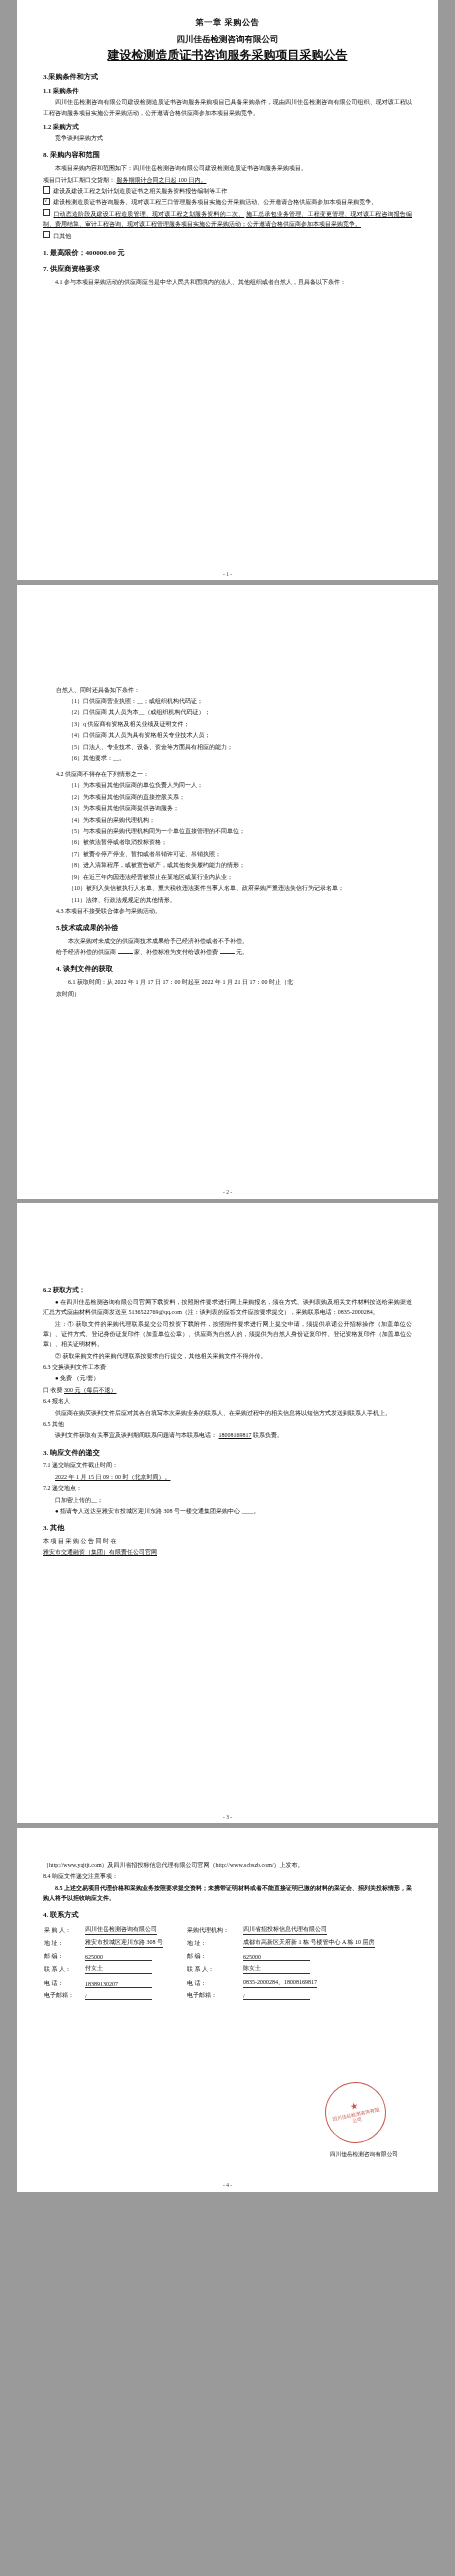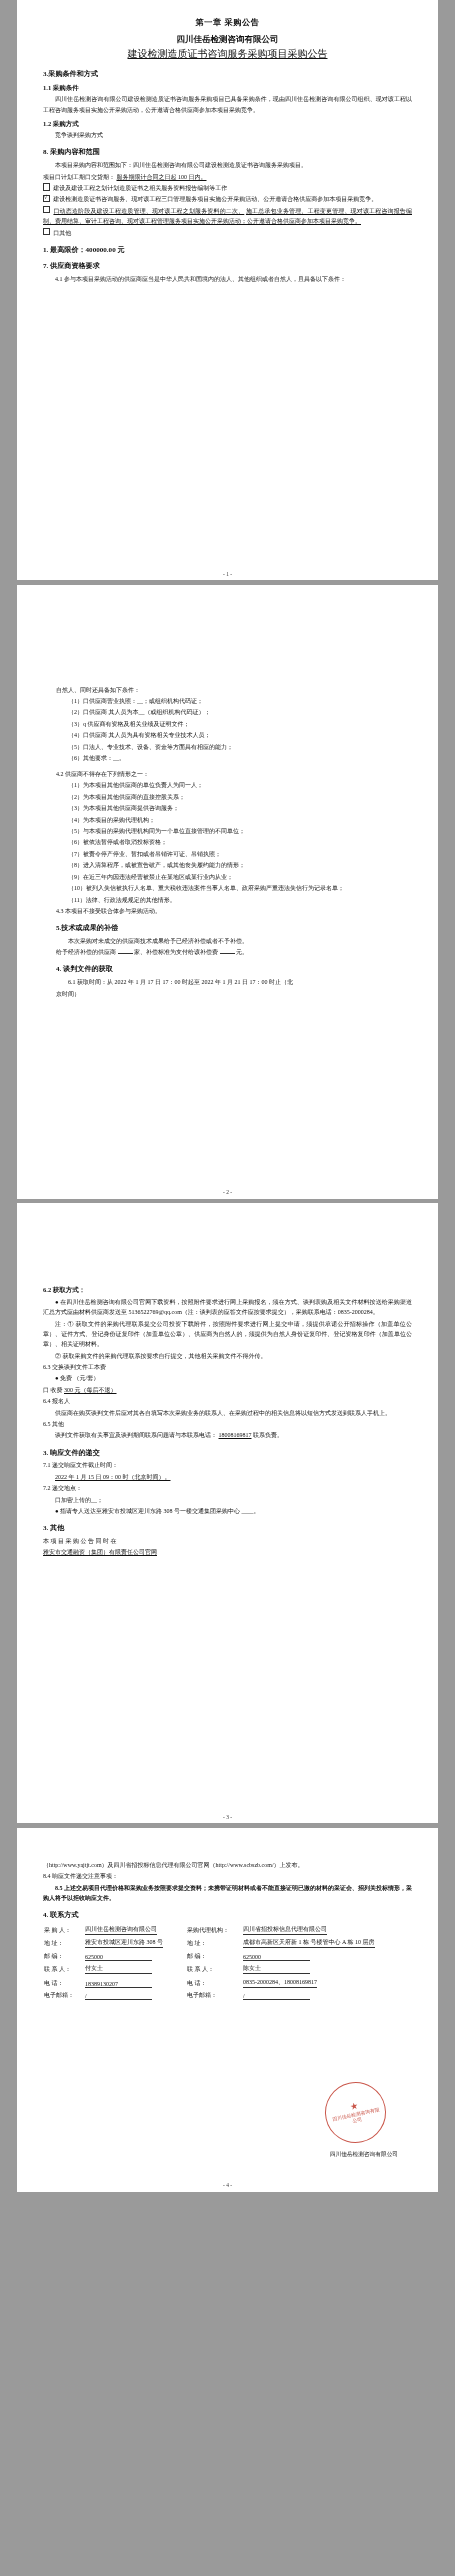--- a/index.html
+++ b/index.html
@@ -15,21 +15,21 @@
     color:#111;
   }
   .p1 { min-height:580px; }
   .p2 { min-height:614px;padding-left:39px; }
   .p3 { min-height:620px; }
   .p4 { min-height:364px; }
 
   .ctr { text-align:center; }
   .t-chapter { font-size:8.2px; font-weight:bold; letter-spacing:0.6px; margin:2.3px 0 5.7px 0; }
   .t-company { font-size:8.5px; font-weight:bold; margin:1.1px 0 1.1px 0; }
-  .t-title { font-size:10px; font-weight:normal; text-decoration:underline; margin:1.1px 0 8px 0; }
+  .t-title { font-size:12px; font-weight:bold; text-decoration:underline; margin:1.1px 0 8px 0; }
 
   .h2 { font-size:7.1px; font-weight:bold; margin:6.8px 0 2.8px 0; }
   .h3 { font-size:6.5px; font-weight:bold; margin:4.6px 0 1.7px 0; }
 
   p, .line { font-size:6px; line-height:1.72; margin:1.1px 0; text-align:justify; }
   .ind { text-indent:2em; }
   .ul { text-decoration:underline; }
   .b { font-weight:bold; }
 
   .foot { position:absolute; left:0; right:0; bottom:3.4px; text-align:center; font-size:5.4px; color:#333; }

